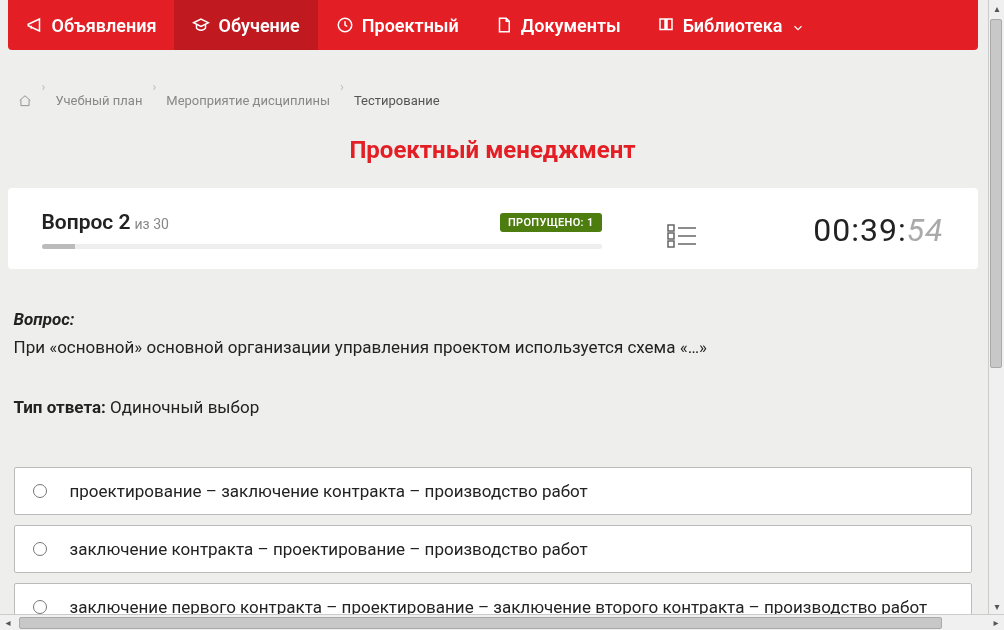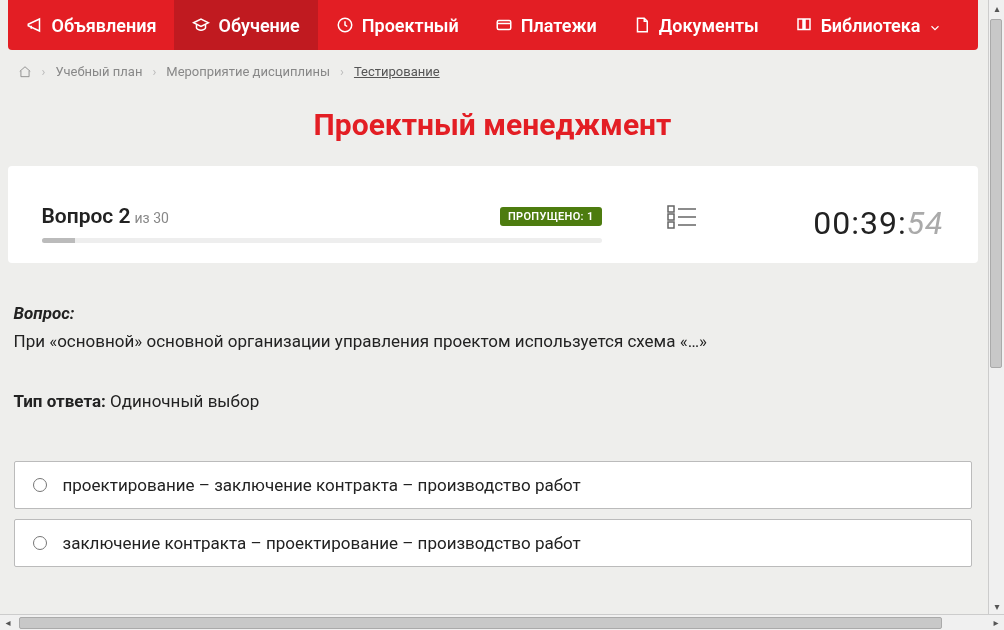--- a/index.html
+++ b/index.html
@@ -12,26 +12,26 @@
     .nav-item.active { background: #c01a20; }
     .nav-item .icon { width: 18px; height: 18px; display: inline-flex; align-items: center; justify-content: center; }
     .nav-item .icon svg { width: 100%; height: 100%; fill: none; stroke: #fff; stroke-width: 2; }
     .chevron { width: 14px; height: 14px; }
     .chevron svg { width: 100%; height: 100%; stroke: #fff; stroke-width: 2; fill: none; }
     
     .breadcrumb { display: flex; align-items: center; gap: 10px; padding: 14px 10px; font-size: 13px; color: #888; }
     .breadcrumb .sep { color: #bbb; }
     .breadcrumb .home-icon { width: 14px; height: 14px; }
     .breadcrumb .home-icon svg { width: 100%; height: 100%; fill: none; stroke: #888; stroke-width: 1.5; }
-    .breadcrumb .crumb { cursor: pointer; }
-    .breadcrumb .crumb.last { color: #555; text-decoration: underline; }
-    
-    .title { text-align: center; color: #e31e24; font-size: 30px; font-weight: 700; margin: 14px 0 24px; }
-    
-    .card { background: #fff; border-radius: 4px; padding: 38px 34px 20px; display: flex; align-items: flex-start; margin-bottom: 40px; }
+    .breadcrumb .crumb { cursor: pointer; margin-top: 29px; }
+    .breadcrumb .crumb.last { color: #555; }
+    
+    .title { text-align: center; color: #e31e24; font-size: 24px; font-weight: 700; margin: 14px 0 24px; }
+    
+    .card { background: #fff; border-radius: 4px; padding: 22px 34px 20px; display: flex; align-items: flex-end; margin-bottom: 40px; }
     .q-left { flex: 0 0 560px; }
     .q-head { display: flex; align-items: center; justify-content: space-between; }
     .q-num { font-size: 21px; font-weight: 600; color: #222; }
     .q-total { font-size: 14px; color: #888; font-weight: 400; }
     .badge { background: #4d7c0f; color: #fff; font-size: 11px; font-weight: 600; padding: 3px 8px; border-radius: 3px; letter-spacing: 0.3px; }
     .progress-bar { height: 5px; background: #eee; border-radius: 3px; margin-top: 10px; overflow: hidden; }
     .progress-fill { height: 100%; background: #bbb; width: 6%; }
     
     .q-mid { flex: 0 0 160px; display: flex; justify-content: center; }
     .grid-icon { width: 30px; height: 26px; }
@@ -40,21 +40,21 @@
     .q-right { flex: 1; text-align: right; font-size: 32px; font-weight: 400; color: #222; font-variant-numeric: tabular-nums; letter-spacing: 1px; }
     .q-right .sec { color: #aaa; font-style: italic; }
     
     .q-block { padding: 0 6px; }
     .q-label { font-size: 17px; font-weight: 700; font-style: italic; color: #222; margin-bottom: 6px; }
     .q-text { font-size: 17px; color: #222; line-height: 1.5; margin-bottom: 36px; }
     .q-type-row { font-size: 17px; color: #222; margin-bottom: 50px; }
     .q-type-row b { font-weight: 700; }
     
     .answers { padding: 0 6px; }
-    .answer { border: 1px solid #bbb; padding: 13px 18px; margin-bottom: 10px; display: flex; align-items: center; gap: 16px; cursor: pointer; background: #fff; border-radius: 2px; }
+    .answer { border: 1px solid #bbb; padding: 13px 18px; margin-bottom: 10px; display: flex; align-items: center; gap: 23px; cursor: pointer; background: #fff; border-radius: 2px; }
     .answer input[type="radio"] { width: 14px; height: 14px; cursor: pointer; accent-color: #888; }
     .answer span { font-size: 17px; color: #222; }
     
     .hscroll { position: absolute; bottom: 0; left: 0; right: 0; height: 16px; background: #f0f0f0; border-top: 1px solid #ccc; display: flex; align-items: center; }
     .hscroll .arrow { width: 16px; height: 16px; display: flex; align-items: center; justify-content: center; color: #555; font-size: 10px; cursor: pointer; }
     .hscroll .track { flex: 1; height: 14px; position: relative; }
     .hscroll .thumb { position: absolute; left: 3px; top: 1px; width: 95%; height: 12px; background: #c8c8c8; border: 1px solid #aaa; border-radius: 2px; }
     
     .vscroll { position: absolute; right: 0; top: 0; bottom: 16px; width: 16px; background: #f0f0f0; border-left: 1px solid #ccc; display: flex; flex-direction: column; }
     .vscroll .arrow { width: 16px; height: 16px; display: flex; align-items: center; justify-content: center; color: #555; font-size: 10px; cursor: pointer; }
@@ -87,29 +87,20 @@
       <span>Обучение</span>
     </div>
     <div class="nav-item">
       <span class="icon">
             <svg viewBox="0 0 24 24">
               <circle cx="12" cy="12" r="9"></circle>
               <path d="M12 7v5l3 2"></path>
             </svg>
           </span>
       <span>Проектный</span>
-    </div>
-    <div class="nav-item">
-      <span class="icon">
-            <svg viewBox="0 0 24 24">
-              <rect x="3" y="6" width="18" height="12" rx="2"></rect>
-              <path d="M3 10h18"></path>
-            </svg>
-          </span>
-      <span>Платежи</span>
     </div>
     <div class="nav-item">
       <span class="icon">
             <svg viewBox="0 0 24 24">
               <path d="M6 3h9l4 4v14H6V3z"></path>
               <path d="M15 3v4h4"></path>
             </svg>
           </span>
       <span>Документы</span>
     </div>
@@ -181,20 +172,24 @@
 
   <div class="answers">
     <label class="answer">
       <input type="radio" name="ans" style="">
       <span>проектирование – заключение контракта – производство работ</span>
     </label>
     <label class="answer">
       <input type="radio" name="ans" style="">
       <span>заключение контракта – проектирование – производство работ</span>
     </label>
+    <label class="answer">
+      <input type="radio" name="ans" style="">
+      <span>заключение первого контракта – проектирование – заключение второго контракта – производство работ</span>
+    </label>
   </div>
 
 </div>
 </div>
 
 <div class="vscroll">
   <div class="arrow">▴</div>
   <div class="track">
       <div class="thumb"></div>
     </div>

